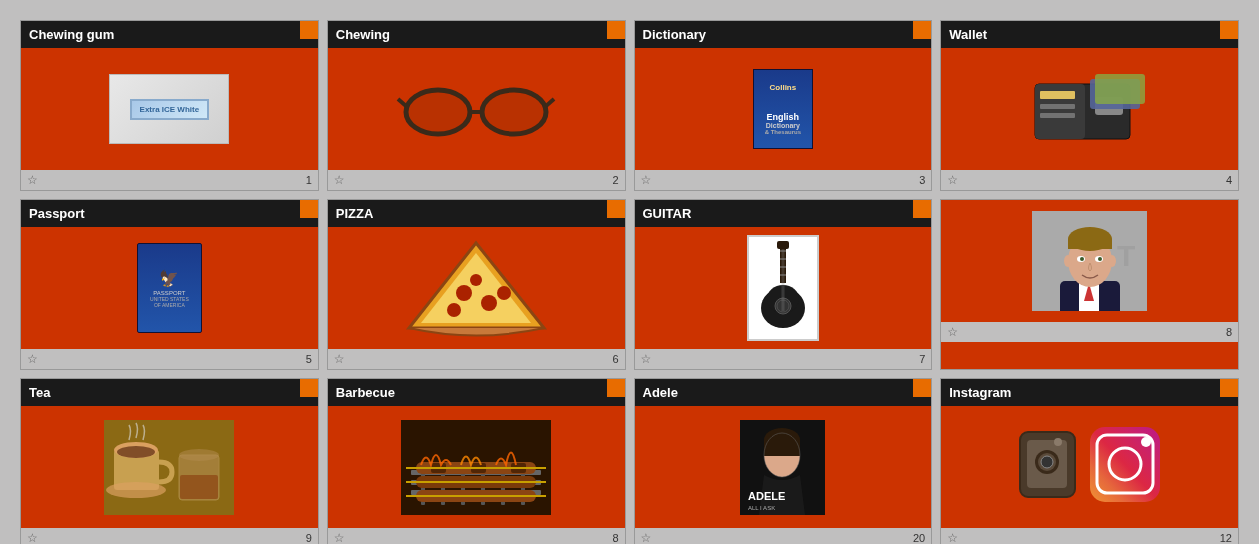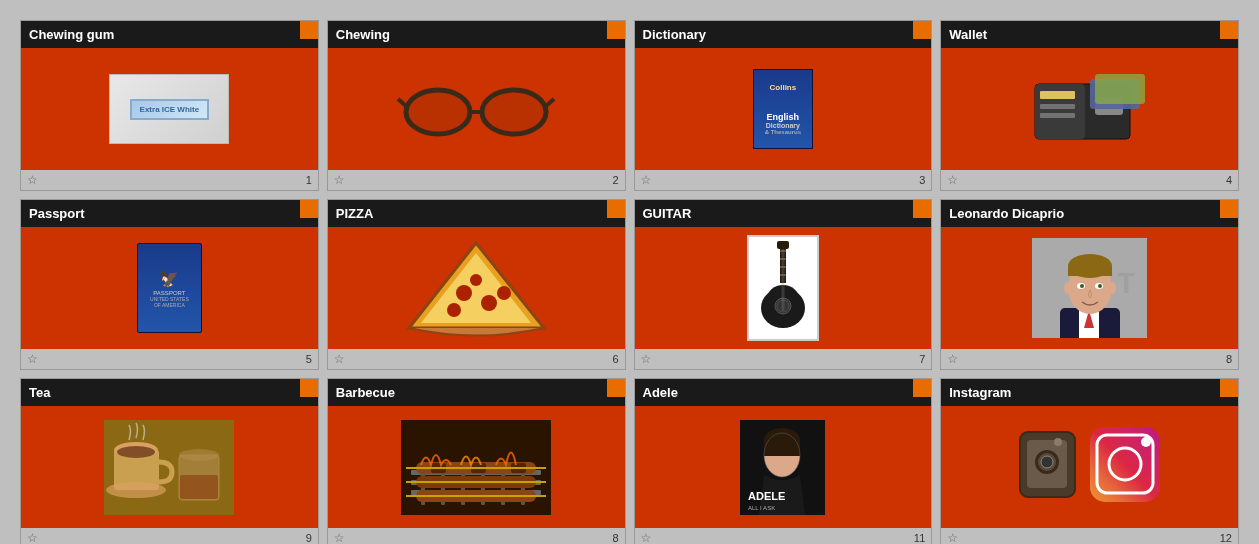--- a/index.html
+++ b/index.html
@@ -268,24 +268,20 @@
         </svg>
       </div>
     </div>
     <div class="card-footer">
       <span class="star-icon">☆</span>
       <span class="card-number">7</span>
     </div>
   </div>
 
   <div class="card">
-    <div class="card-header">
-      <span>Leonardo Dicaprio</span>
-      <div class="orange-sq"></div>
-    </div>
     <div class="card-body">
       <svg width="115" height="100" viewBox="0 0 115 100">
         <rect width="115" height="100" fill="#aaaaaa"></rect>
 
         <rect x="28" y="70" width="60" height="35" rx="5" fill="#1a1a3a"></rect>
 
         <rect x="47" y="70" width="20" height="35" fill="white"></rect>
         <polygon points="57,72 52,90 62,90" fill="#cc3333"></polygon>
 
         <rect x="49" y="58" width="18" height="16" fill="#dba88a"></rect>
@@ -411,21 +407,21 @@
         <path d="M24,55 Q42,65 60,55 L65,95 L19,95 Z" fill="#1a1a1a"></path>
 
         <text x="8" y="80" font-size="11" fill="white" font-family="Arial" font-weight="bold">ADELE</text>
         <text x="8" y="90" font-size="6" fill="#aaa" font-family="Arial">ALL I ASK</text>
 
         <ellipse cx="42" cy="35" rx="18" ry="22" fill="none" stroke="#666" stroke-width="0.5"></ellipse>
       </svg>
     </div>
     <div class="card-footer">
       <span class="star-icon">☆</span>
-      <span class="card-number">11</span>
+      <span class="card-number">20</span>
     </div>
   </div>
 
   <div class="card">
     <div class="card-header">
       <span>Instagram</span>
       <div class="orange-sq"></div>
     </div>
     <div class="card-body" style="background:#cc3300;">
       <svg width="150" height="90" viewBox="0 0 150 90">

